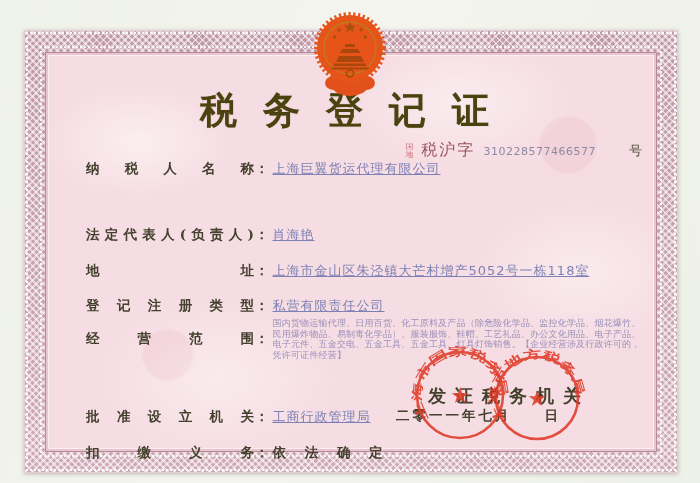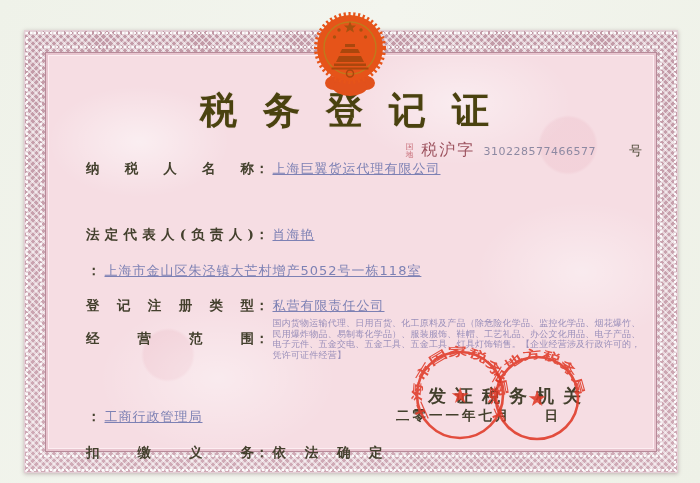--- a/index.html
+++ b/index.html
@@ -130,37 +130,39 @@
         <span class="val val-blue">上海巨翼货运代理有限公司</span>
       </div>
 
       <div class="row mb18">
         <span class="lbl">法定代表人(负责人)</span>
           <span class="colon">：</span>
         <span class="val val-blue">肖海艳</span>
       </div>
 
       <div class="row mb17">
+        <span class="lbl">地址</span>
           <span class="colon">：</span>
         <span class="val val-blue">上海市金山区朱泾镇大芒村增产5052号一栋118室</span>
       </div>
 
       <div class="row mb3">
         <span class="lbl">登记注册类型</span>
           <span class="colon">：</span>
         <span class="val val-blue">私营有限责任公司</span>
       </div>
 
       <div class="row center mb16">
         <span class="lbl">经营范围</span>
           <span class="colon">：</span>
         <span class="val val-scope">国内货物运输代理、日用百货、化工原料及产品（除危险化学品、监控化学品、烟花爆竹、民用爆炸物品、易制毒化学品）、服装服饰、鞋帽、工艺礼品、办公文化用品、电子产品、电子元件、五金交电、五金工具、五金工具、灯具灯饰销售。【企业经营涉及行政许可的，凭许可证件经营】</span>
       </div>
 
       <div class="row mb18">
+        <span class="lbl">批准设立机关</span>
           <span class="colon">：</span>
         <span class="val val-blue">工商行政管理局</span>
       </div>
 
       <div class="row">
         <span class="lbl">扣缴义务</span>
           <span class="colon">：</span>
         <span class="val val-dark">依 法 确 定</span>
       </div>
 

